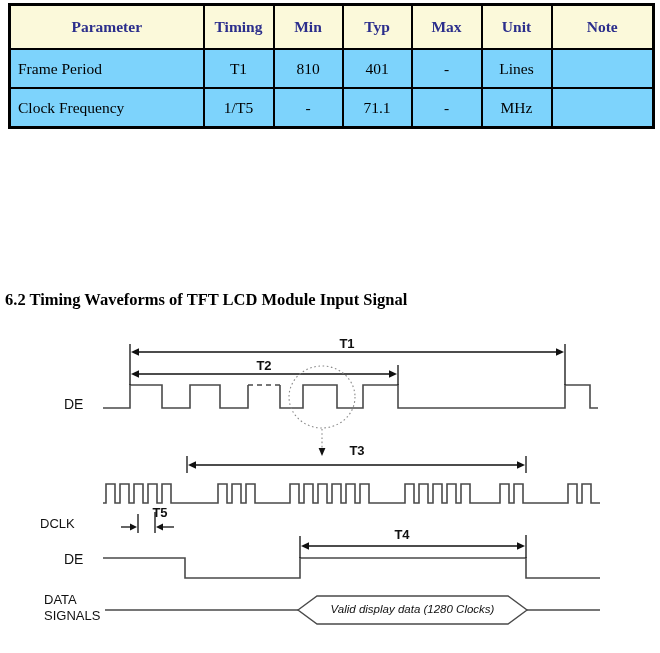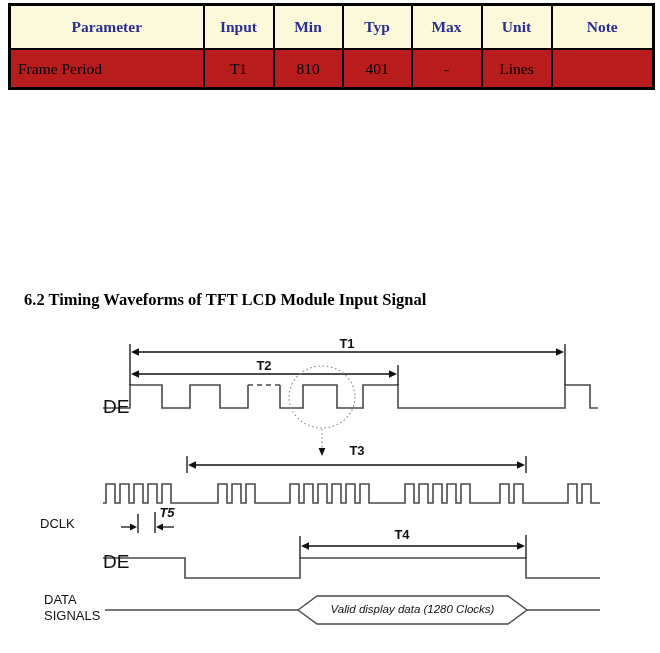--- a/index.html
+++ b/index.html
@@ -5,38 +5,38 @@
   html,body{margin:0;padding:0;background:#fff;}
   .page{position:relative;width:660px;height:653px;background:#ffffff;overflow:hidden;
         font-family:"Liberation Serif", serif;}
 
   
   table.params{position:absolute;left:8px;top:3px;border-collapse:collapse;table-layout:fixed;
                width:644px;border:3px solid #000;}
   table.params td,table.params th{border:2px solid #000;font-size:15.5px;color:#000;
                padding:0 4px;overflow:hidden;white-space:nowrap;}
   table.params th{background:#FBF9DA;color:#2B2E8C;font-weight:bold;height:42px;text-align:center;}
-  table.params td{height:37px;text-align:center;background:#b91c1c;}
+  table.params td{height:37px;text-align:center;background:#7dd3fc;}
   table.params td.param{text-align:left;padding-left:7px;}
 
   
-  .heading{position:absolute;left:24px;top:290px;font-size:16.5px;font-weight:bold;color:#000;}
+  .heading{position:absolute;left:5px;top:290px;font-size:16.5px;font-weight:bold;color:#000;}
 
   
   svg.wf{position:absolute;left:0;top:0;width:660px;height:653px;}
   .sig{fill:none;stroke:#4a4a4a;stroke-width:1.6;}
   .sigdash{fill:none;stroke:#4a4a4a;stroke-width:1.6;stroke-dasharray:5 4;}
   .dim{fill:none;stroke:#111;stroke-width:1.3;}
   .dimhead{fill:#111;stroke:none;}
   .dotted{fill:none;stroke:#888;stroke-width:1.1;stroke-dasharray:1.6 2.6;}
   .hex{fill:none;stroke:#4a4a4a;stroke-width:1.4;}
 
   .wf-label{position:absolute;font-family:"Liberation Sans", sans-serif;color:#111;}
   .tdim{font-size:13px;font-weight:600;transform:translateX(-50%);}
-  .sname{font-size:19px;margin-left:39px;}
+  .sname{font-size:14px;}
   .sname2{font-size:13px;line-height:15.5px;}
   .vdd{font-size:11.5px;text-align:center;width:229px;}
 </style>
 </head>
 <body>
 
 <div class="page">
 
   <table class="params">
     <colgroup>
@@ -44,34 +44,43 @@
         <col style="width:70px">
         <col style="width:69px">
       <col style="width:69px">
         <col style="width:70px">
         <col style="width:70px">
         <col style="width:102px">
     </colgroup>
     <tbody>
         <tr>
       <th>Parameter</th>
-      <th>Input</th>
+      <th>Timing</th>
       <th>Min</th>
       <th>Typ</th>
       <th>Max</th>
       <th>Unit</th>
       <th>Note</th>
     </tr>
     <tr>
       <td class="param">Frame Period</td>
       <td>T1</td>
       <td>810</td>
       <td>401</td>
       <td>-</td>
       <td>Lines</td>
+      <td></td>
+    </tr>
+    <tr>
+      <td class="param">Clock Frequency</td>
+      <td>1/T5</td>
+      <td>-</td>
+      <td>71.1</td>
+      <td>-</td>
+      <td>MHz</td>
       <td></td>
     </tr>
   </tbody>
     </table>
 
   <div class="heading">6.2 Timing Waveforms of TFT LCD Module Input Signal</div>
 
   <svg class="wf" viewBox="0 0 660 653">
 
     <path class="sig" d="M103,408 H130 V385 H162 V408 H190 V385 H220 V408 H248 V385"></path>
@@ -121,17 +130,17 @@
   <div class="wf-label sname" style="left:64px;top:551px;">DE</div>
   <div class="wf-label sname2" style="left:44px;top:592px;">
     <div>DATA</div>
     <div>SIGNALS</div>
   </div>
 
   <div class="wf-label tdim" style="left:347px;top:336px;">T1</div>
   <div class="wf-label tdim" style="left:264px;top:358px;">T2</div>
   <div class="wf-label tdim" style="left:357px;top:443px;">T3</div>
   <div class="wf-label tdim" style="left:402px;top:527px;">T4</div>
-  <div class="wf-label tdim" style="left:167px;top:505px;font-style:italic;">T5</div>
+  <div class="wf-label tdim" style="left:160px;top:505px;">T5</div>
 
   <div class="wf-label vdd" style="left:298px;top:603px;font-style:italic;">Valid display data (1280 Clocks)</div>
 
 </div>
 
 </body></html>

